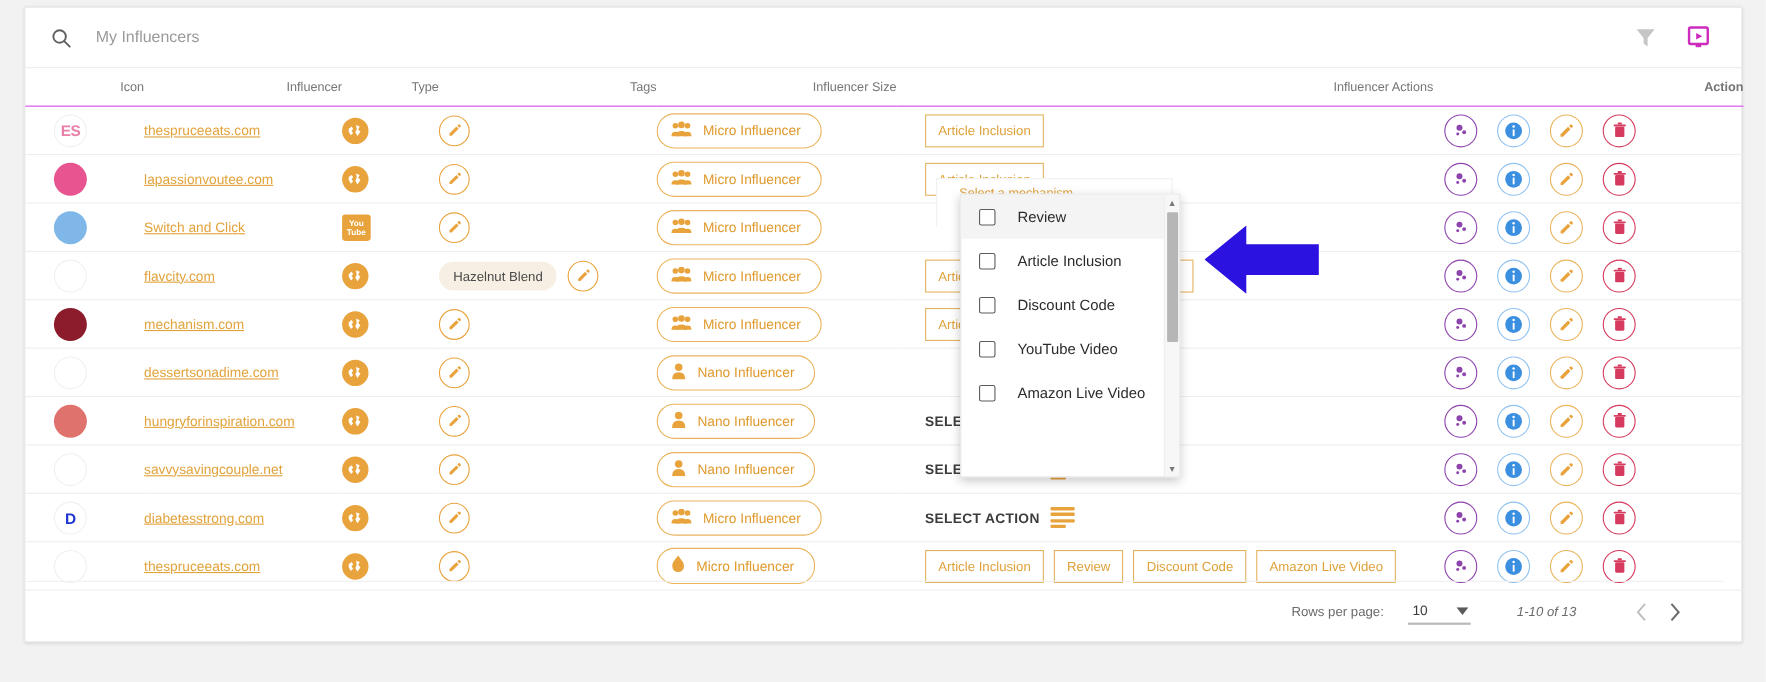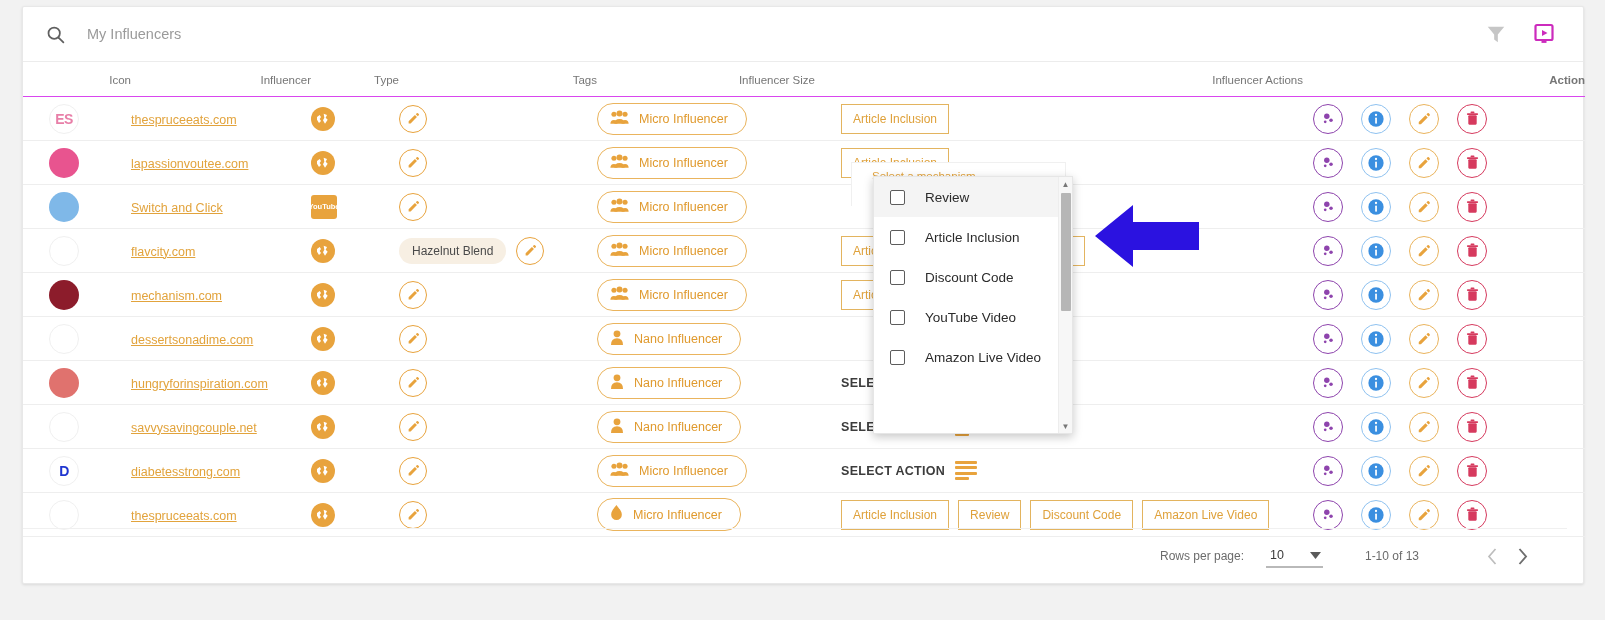--- a/index.html
+++ b/index.html
@@ -77,21 +77,21 @@
   
   .type-globe {
     width: 24px; height: 24px; border-radius: 50%;
     background: #e8a33d; position: relative;
     display:flex; align-items:center; justify-content:center;
   }
   .yt-icon {
     width: 26px; height: 24px; border-radius: 3px;
     background: #e8a33d; color: #fff;
     font-size: 7.5px; font-weight: 700; line-height: 9px;
-    display:flex; align-items:center; justify-content:center;
+    display:flex; flex-direction:column; align-items:center; justify-content:center;
   }
 
   
   .pencil-btn {
     width: 28px; height: 28px; border-radius: 50%;
     border: 1.3px solid #e8a33d;
     display:inline-flex; align-items:center; justify-content:center;
     cursor:pointer; background:#fff;
   }
   .tag-chip {
@@ -198,21 +198,21 @@
     padding-right: 30px; gap: 0;
     font-size: 12px; color:#6b6b6b;
     border-top: 1px solid #f0f0f0;
   }
   .rpp-label { margin-right: 22px; }
   .rpp-select {
     display:inline-flex; align-items:center; gap: 26px;
     border-bottom: 2px solid #b9b9b9; padding: 4px 2px 4px 4px;
     color:#3b3b3b; font-size:12.5px; cursor:pointer; min-width: 52px;
   }
-  .range { margin-left: 42px; margin-right: 58px; color:#6b6b6b; }
+  .range { margin-left: 42px; margin-right: 44px; color:#6b6b6b;font-style:italic; }
   .pager-btn { width:30px; height:30px; display:flex; align-items:center; justify-content:center; cursor:pointer; }
   .tbody-wrap { position: relative; }
 </style>
 </head>
 <body>
 
 <div class="card">
 
   <div class="toolbar">
     <span class="search-icon">

